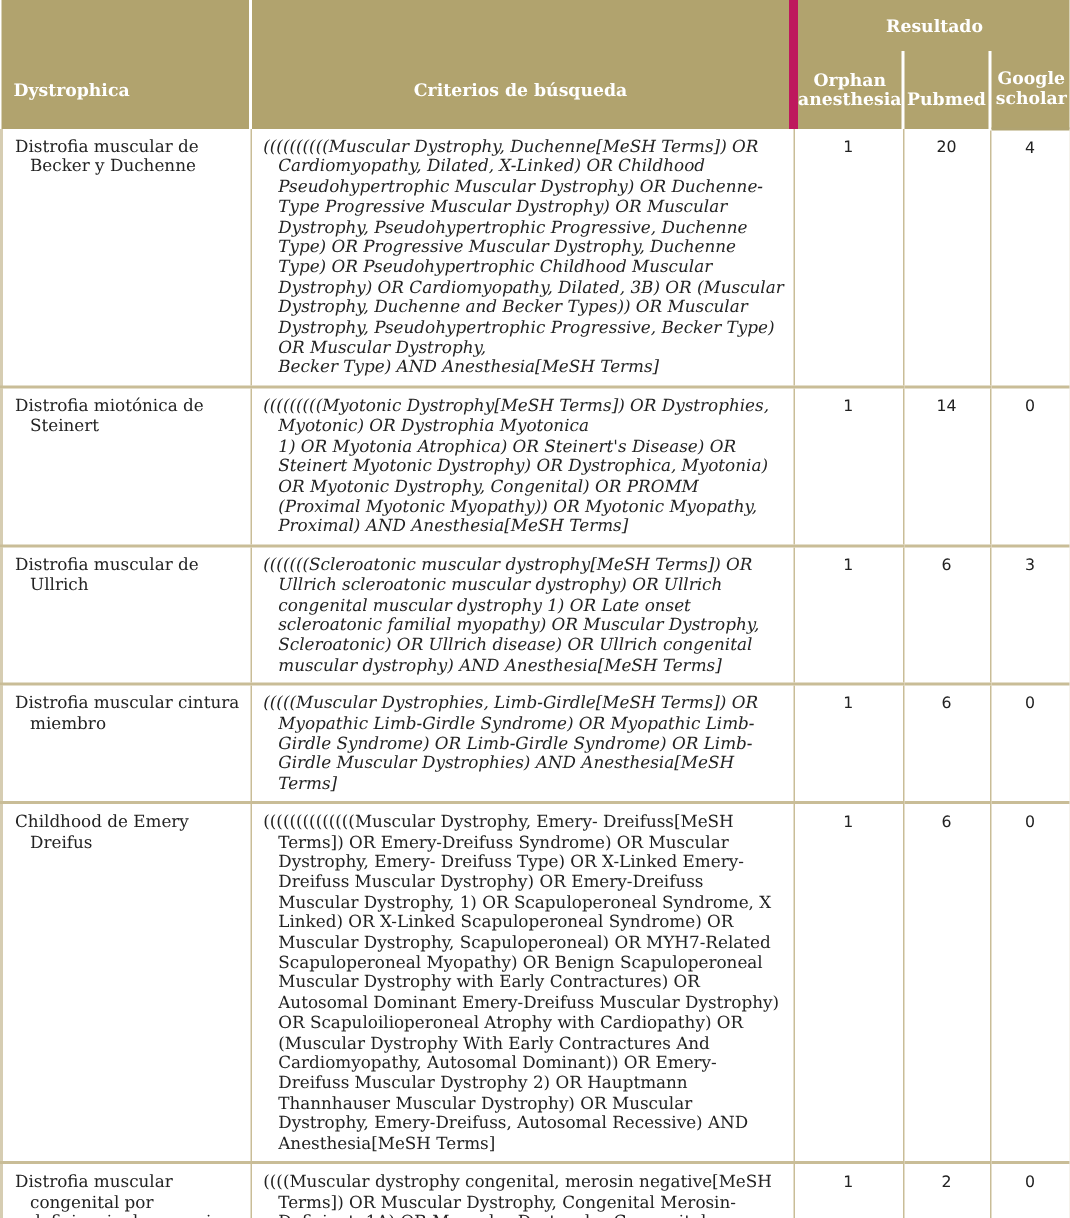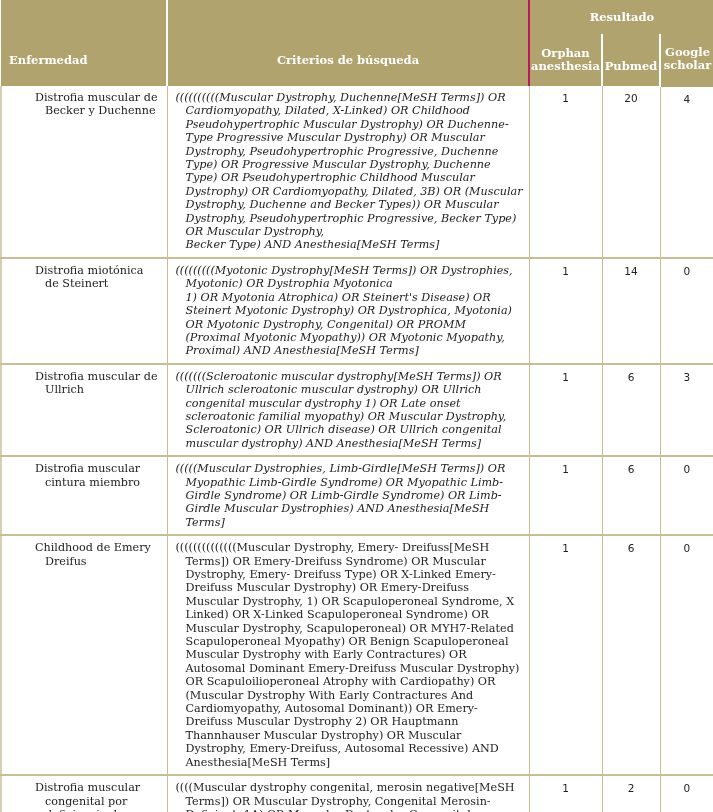--- a/index.html
+++ b/index.html
@@ -18,35 +18,35 @@
   col.c-goo { width: 54px; }
   thead th {
     background: #b1a36e;
     color: #ffffff;
     font-weight: bold;
     font-size: 11.5px;
     line-height: 13px;
     padding: 0;
   }
   th.h-enf { text-align: left; padding-left: 8px; vertical-align: bottom; padding-bottom: 19px; border-right: 2px solid #ffffff; }
-  th.h-crit { text-align: center; vertical-align: bottom; padding-bottom: 19px; border-right: 2px solid #be185d; }
+  th.h-crit { text-align: center; vertical-align: bottom; padding-bottom: 19px; border-right: 6px solid #be185d; }
   th.h-res { height: 34px; text-align: center; vertical-align: middle; }
   th.h-sub { height: 38px; text-align: center; vertical-align: bottom; padding-bottom: 13px; }
   th.h-orph, th.h-pub { border-right: 2px solid #ffffff; }
   tbody td {
     vertical-align: top;
     border-bottom: 2px solid #c9bd97;
     border-right: 1.5px solid #c9bd97;
     padding: 5px 6px 5px 8px;
     line-height: 13.4px;
   }
   tbody td:first-child { border-left: 2px solid #d6cdb2; }
   tbody td:last-child { border-right: 2px solid #d6cdb2; }
   td.enf { padding-left: 8px; }
-  td.enf span { display: block; padding-left: 10px; text-indent: -10px; margin-left: 25px; }
+  td.enf span { display: block; padding-left: 10px; text-indent: -10px; }
   td.crit span { display: block; padding-left: 10px; text-indent: -10px; white-space: pre-line; }
   td.crit.italic span { font-style: italic; }
   td.num {
     text-align: center;
     font-family: "DejaVu Sans", sans-serif;
     font-size: 10.5px;
     padding: 6px 2px;
   }
   td.num.goo { border-top: 2px solid #b0a371; }
 </style>
@@ -56,21 +56,21 @@
 <table>
   <colgroup>
     <col class="c-enf">
       <col class="c-crit">
       <col class="c-orph">
       <col class="c-pub">
       <col class="c-goo">
   </colgroup>
   <thead>
     <tr>
-      <th class="h-enf" rowspan="2">Enfermedad</th>
+      <th class="h-enf" rowspan="2">Dystrophica</th>
       <th class="h-crit" rowspan="2">Criterios de búsqueda</th>
       <th class="h-res" colspan="3">Resultado</th>
     </tr>
     <tr>
       <th class="h-sub h-orph">Orphan anesthesia</th>
       <th class="h-sub h-pub">Pubmed</th>
       <th class="h-sub h-goo">Google scholar</th>
     </tr>
   </thead>
   <tbody id="tbody">

